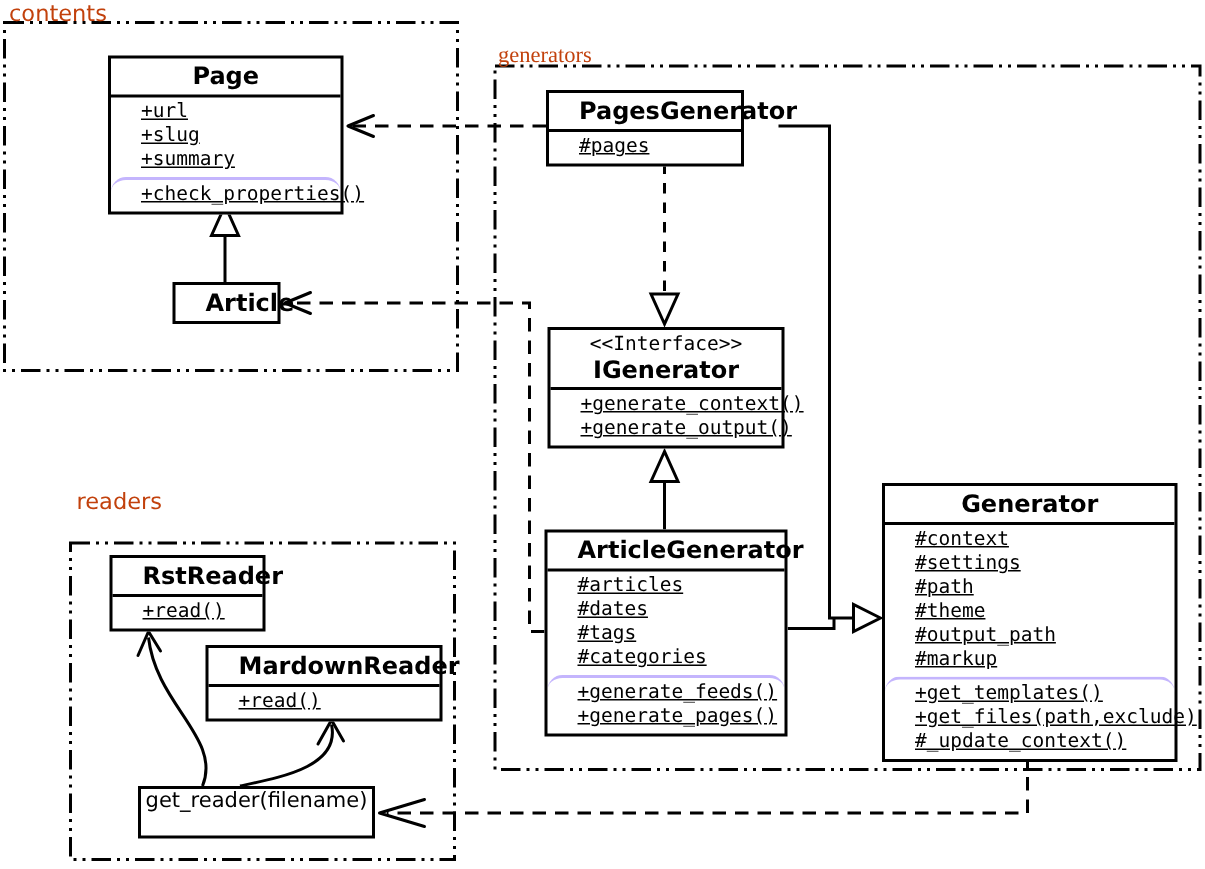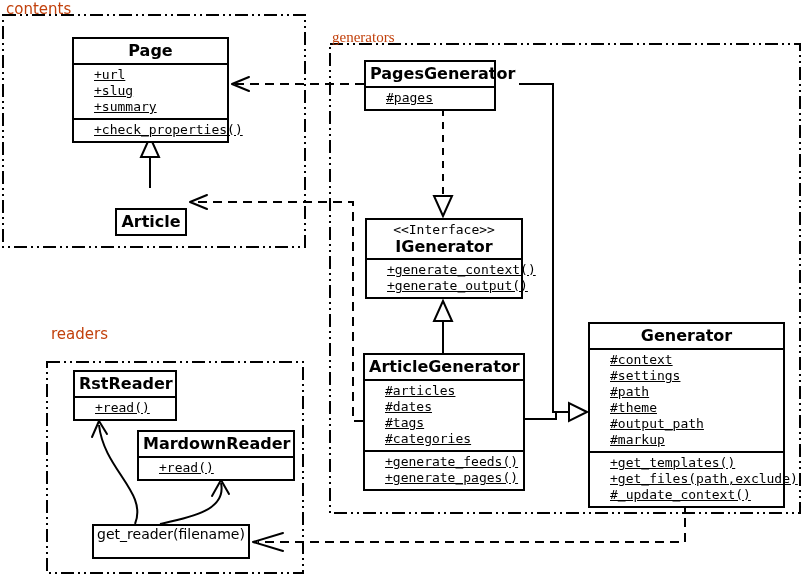--- a/index.html
+++ b/index.html
@@ -11,32 +11,32 @@
   .pkg-label{
     position:absolute;z-index:2;font:15px "DejaVu Sans",sans-serif;color:#c2410c;
     white-space:nowrap;line-height:15px;
   }
   .cls{
     position:absolute;z-index:1;background:#ffffff;border:2px solid #000;
     box-sizing:border-box;
   }
   .cls-title{
     font:bold 16px "DejaVu Sans",sans-serif;text-align:center;
-    padding:2px 4px;line-height:20px;white-space:nowrap;
+    padding:2px 20px;line-height:20px;white-space:nowrap;
   }
   .cls-title.with-divider{border-bottom:2px solid #000;}
   .stereotype{
     font:13px "DejaVu Sans Mono",monospace;font-weight:normal;
     text-align:center;line-height:15px;
   }
   .members{
     font:13px "DejaVu Sans Mono",monospace;line-height:16px;
     padding:2px 4px 3px 20px;white-space:nowrap;text-decoration:underline;
   }
-  .members.divided{border-top:2px solid #000000;}
+  .members.divided{border-top:2px solid #c4b5fd;border-radius:10px;}
   .simple-box{
     position:absolute;z-index:1;background:#fff;border:2px solid #000;
     box-sizing:border-box;display:flex;justify-content:center;
   }
   .simple-box .lbl{font:14px "DejaVu Sans",sans-serif;white-space:nowrap;}
   .cls .lbl-bold{font:bold 16px "DejaVu Sans",sans-serif;}
 </style>
 </head>
 <body>
 
@@ -104,21 +104,21 @@
     <div class="members">
       <div>+url</div>
       <div>+slug</div>
       <div>+summary</div>
     </div>
     <div class="members divided">
       <div>+check_properties()</div>
     </div>
   </div>
 
-  <div class="cls" style="left:115px;top:188px;width:72px;margin-top:20px;">
+  <div class="cls" style="left:115px;top:188px;width:72px;">
     <div class="cls-title">Article</div>
   </div>
 
   <div class="cls" style="left:364px;top:60px;width:132px;">
     <div class="cls-title with-divider">PagesGenerator</div>
     <div class="members">
       <div>#pages</div>
     </div>
   </div>
 

